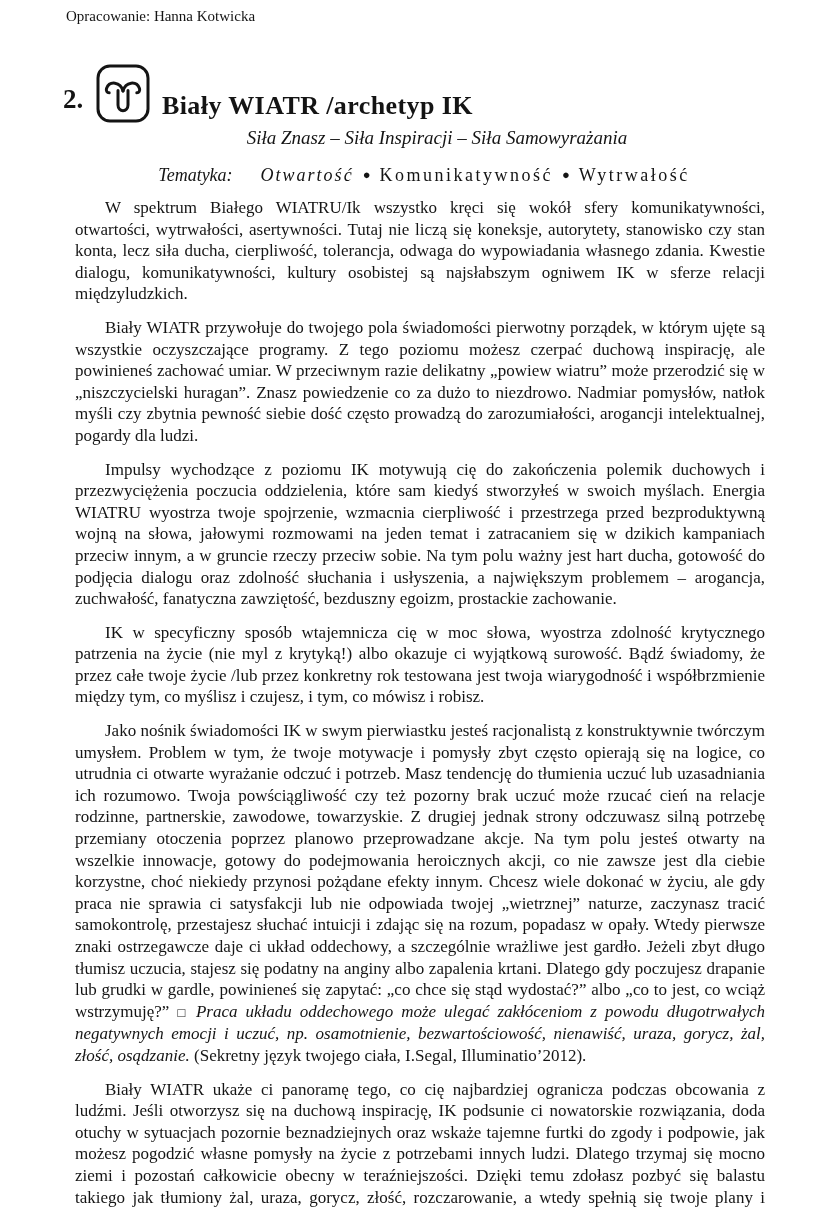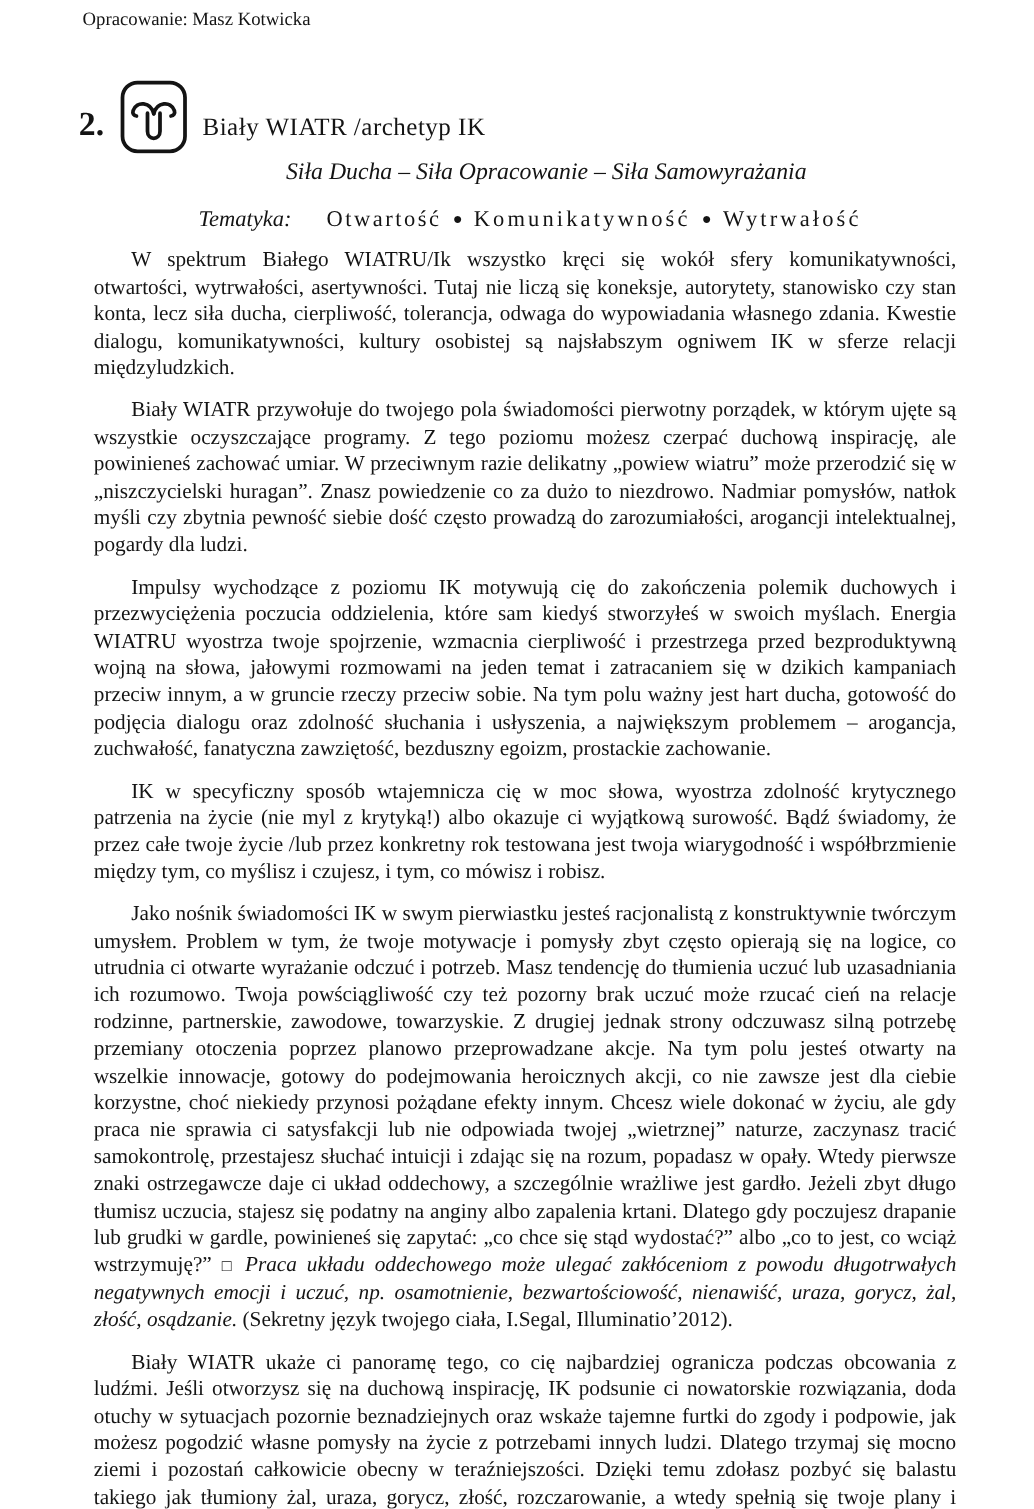--- a/index.html
+++ b/index.html
@@ -18,68 +18,68 @@
   .sec-num {
     position: absolute; left: 63px; top: 84px;
     font-size: 27px; font-weight: bold;
   }
   .glyph-box {
     position: absolute; left: 96px; top: 64px;
     width: 54px; height: 59px;
   }
   .doc-title {
     position: absolute; left: 162px; top: 91px;
-    font-size: 20px; font-weight: normal; letter-spacing: 0.4px;
+    font-size: 26px; font-weight: bold; letter-spacing: 0.4px;
     white-space: nowrap;
   }
   .doc-subtitle {
     position: absolute; left: 135px; top: 127px; width: 604px;
     text-align: center;
     font-size: 19px; font-style: italic;
     white-space: nowrap;
   }
   .tematyka {
     position: absolute; left: 83px; top: 165px; width: 682px;
     text-align: center; font-size: 18px;
     white-space: nowrap;
   }
   .tematyka .label { font-style: italic; margin-right: 28px; }
-  .tematyka .item-italic { letter-spacing: 2px; }
+  .tematyka .item-italic { font-style: italic; letter-spacing: 2px; }
   .tematyka .item { letter-spacing: 2.5px; text-align: center; }
   .tematyka .bullet { font-size: 13px; margin: 0 9px; vertical-align: 2px; }
   .body-text {
     position: absolute; left: 63px; top: 197px; width: 702px;
     font-size: 17px; line-height: 21.6px;
     text-align: justify;
   }
   .para { margin: 0 0 12px 12px; text-indent: 30px; }
   .run-i  { }
   .run-bi { font-style: italic; font-weight: normal; }
   .run-sq { font-size: 13px; }
   svg .stroke { fill: none; stroke: #141414; stroke-width: 3; stroke-linecap: round; }
 </style>
 </head>
 <body>
 
-<div class="credit">Opracowanie: Masz Kotwicka</div>
+<div class="credit">Opracowanie: Hanna Kotwicka</div>
 
 <div class="sec-num">2.</div>
 
 <div class="glyph-box">
   <svg width="54" height="59" viewBox="0 0 54 59" xmlns="http://www.w3.org/2000/svg">
     <rect class="stroke" x="2" y="2" width="50" height="55" rx="12"></rect>
     <path class="stroke" d="M27 27 C24.5 17.5, 13.5 16.5, 10.5 24.5 C9.8 26.8, 11 28.6, 13.2 28.8" stroke-width="2.4"></path>
     <path class="stroke" d="M27 27 C29.5 17.5, 40.5 16.5, 43.5 24.5 C44.2 26.8, 43 28.6, 40.8 28.8" stroke-width="2.4"></path>
     <path class="stroke" d="M22 26.5 L22 41 C22 48.5, 32 48.5, 32 41 L32 26.5" stroke-width="2.4"></path>
   </svg>
 </div>
 
 <div class="doc-title">Biały WIATR /archetyp IK</div>
 
-<div class="doc-subtitle">Siła Ducha – Siła Opracowanie – Siła Samowyrażania</div>
+<div class="doc-subtitle">Siła Znasz – Siła Inspiracji – Siła Samowyrażania</div>
 
 <div class="tematyka">
   <span class="label">Tematyka:</span><span class="item-italic">Otwartość</span><span class="bullet">●</span><span class="item">Komunikatywność</span><span class="bullet">●</span><span class="item">Wytrwałość</span>
 </div>
 
 <section class="body-text" id="paragraphs">
     <p class="para"><span>W spektrum Białego WIATRU/Ik wszystko kręci się wokół sfery komunikatywności, otwartości, wytrwałości, asertywności. Tutaj nie liczą się koneksje, autorytety, stanowisko czy stan konta, lecz siła ducha, cierpliwość, tolerancja, odwaga do wypowiadania własnego zdania. Kwestie dialogu, komunikatywności, kultury osobistej są najsłabszym ogniwem IK w sferze relacji międzyludzkich.</span></p>
     <p class="para"><span>Biały WIATR przywołuje do twojego pola świadomości pierwotny porządek, w którym ujęte są wszystkie oczyszczające programy. Z tego poziomu możesz czerpać duchową inspirację, ale powinieneś zachować umiar. W przeciwnym razie delikatny „powiew wiatru” może przerodzić się w „niszczycielski huragan”. Znasz powiedzenie </span><span class="run-i">co za dużo to niezdrowo</span><span>. Nadmiar pomysłów, natłok myśli czy zbytnia pewność siebie dość często prowadzą do zarozumiałości, arogancji intelektualnej, pogardy dla ludzi.</span></p>
     <p class="para"><span>Impulsy wychodzące z poziomu IK motywują cię do zakończenia polemik duchowych i przezwyciężenia poczucia oddzielenia, które sam kiedyś stworzyłeś w swoich myślach. Energia WIATRU wyostrza twoje spojrzenie, wzmacnia cierpliwość i przestrzega przed bezproduktywną wojną na słowa, jałowymi rozmowami na jeden temat i zatracaniem się w dzikich kampaniach przeciw innym, a w gruncie rzeczy przeciw sobie. Na tym polu ważny jest hart ducha, gotowość do podjęcia dialogu oraz zdolność słuchania i usłyszenia, a największym problemem – arogancja, zuchwałość, fanatyczna zawziętość, bezduszny egoizm, prostackie zachowanie.</span></p>
     <p class="para"><span>IK w specyficzny sposób wtajemnicza cię w moc słowa, wyostrza zdolność krytycznego patrzenia na życie (nie myl z krytyką!) albo okazuje ci wyjątkową surowość. Bądź świadomy, że przez całe twoje życie /lub przez konkretny rok testowana jest twoja wiarygodność i współbrzmienie między tym, co myślisz i czujesz, i tym, co mówisz i robisz.</span></p>

